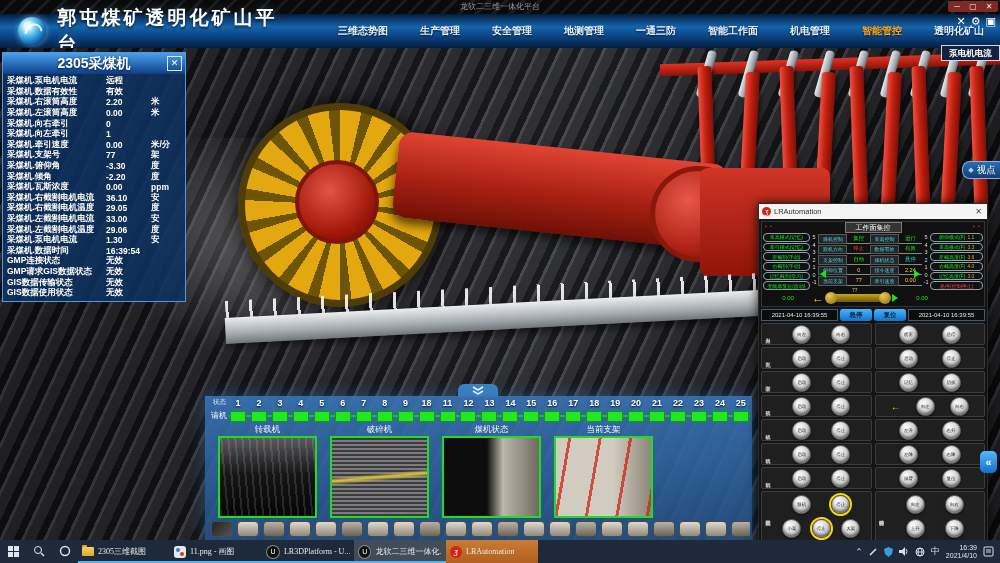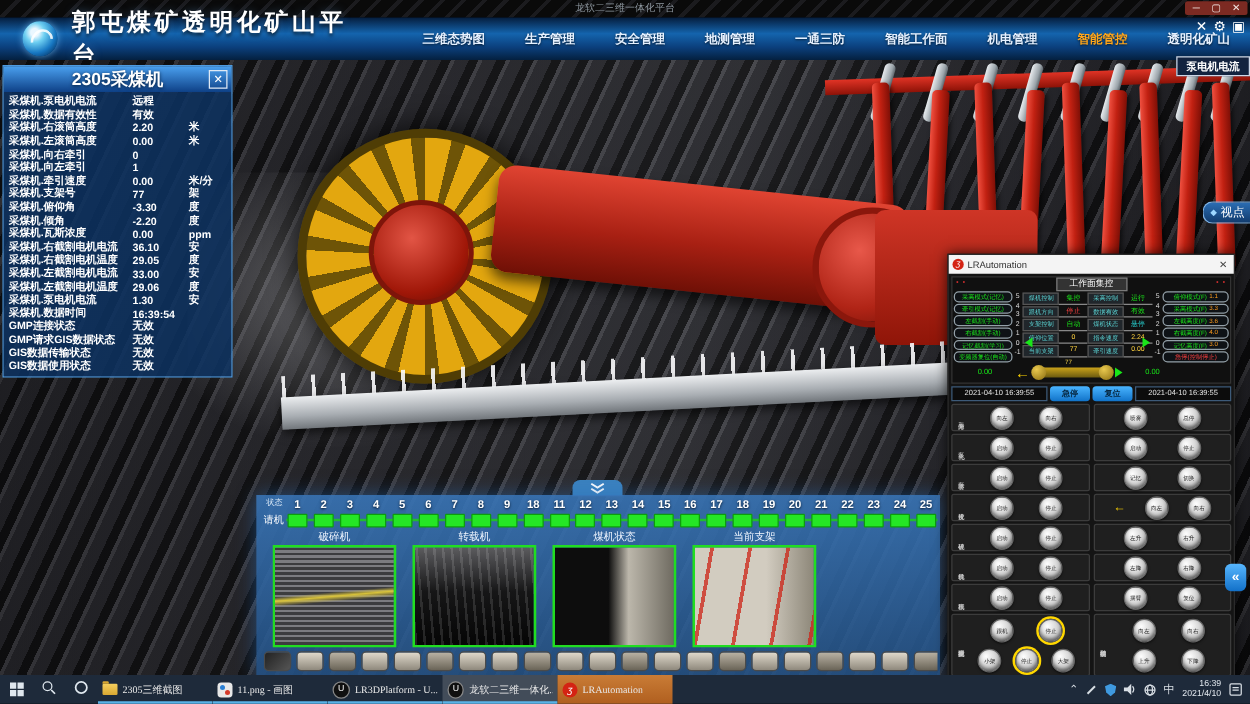--- a/index.html
+++ b/index.html
@@ -477,26 +477,26 @@
         <div class="n">24</div>
         <div class="sq" style="background: rgb(37, 230, 37);"></div>
       </div>
       <div class="ch">
         <div class="n">25</div>
         <div class="sq" style="background: rgb(37, 230, 37);"></div>
       </div>
     </div>
   <div id="cams">
       <div class="cam-block">
+        <div class="cam-label">转载机</div>
+        <div class="cam-thumb cam2"></div>
+      </div>
+      <div class="cam-block">
         <div class="cam-label">破碎机</div>
         <div class="cam-thumb cam1"></div>
-      </div>
-      <div class="cam-block">
-        <div class="cam-label">转载机</div>
-        <div class="cam-thumb cam2"></div>
       </div>
       <div class="cam-block">
         <div class="cam-label">煤机状态</div>
         <div class="cam-thumb cam3"></div>
       </div>
       <div class="cam-block">
         <div class="cam-label">当前支架</div>
         <div class="cam-thumb cam4"></div>
       </div>
     </div>

